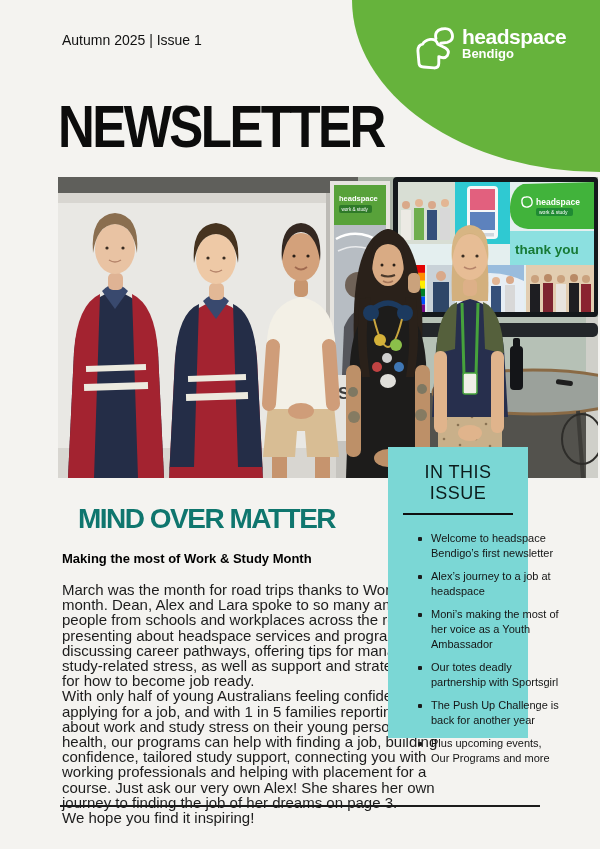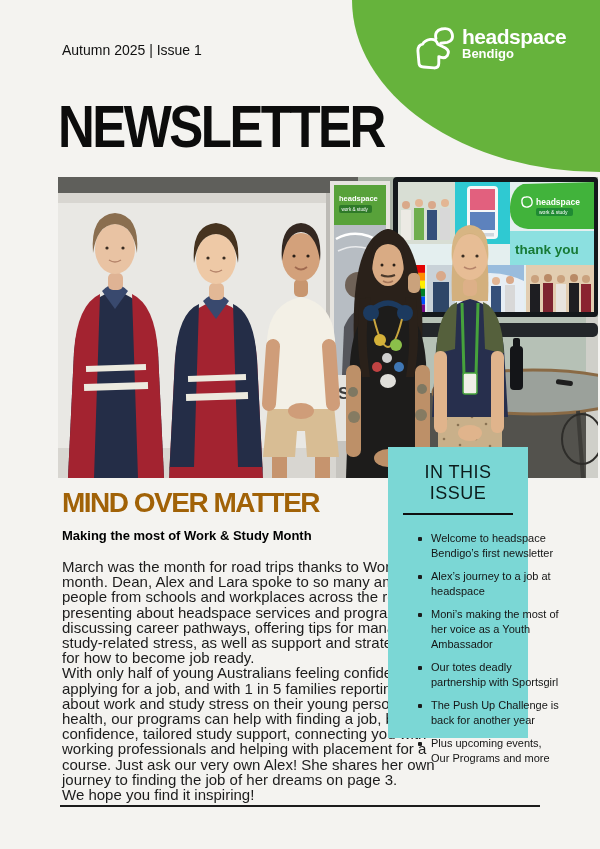--- a/index.html
+++ b/index.html
@@ -1,41 +1,41 @@
 <!DOCTYPE html>
 <html style="--brand_green: #66b33c; --issue_box_teal: #7bd7d5; --tv_green: #41b33b; --tv_teal: #2fc9d2;"><head>
 <meta charset="utf-8">
 <style>
   html,body{margin:0;padding:0;}
   .page{
     position:relative;width:600px;height:849px;overflow:hidden;
     background:#f4f3f0;font-family:"Liberation Sans",sans-serif;color:#1d1d1d;
   }
   
-  .issue-label{position:absolute;left:62px;top:42px;font-size:14px;color:#111;}
+  .issue-label{position:absolute;left:62px;top:32px;font-size:14px;color:#111;}
   .brand-blob{
     position:absolute;right:0;top:0;width:248px;height:172px;
     background:var(--brand_green,#66b33c);
     border-bottom-left-radius:100% 100%;
   }
   .brand-lockup{position:absolute;left:64px;top:26px;display:flex;gap:8px;align-items:flex-start;}
   .brand-text{color:#fff;line-height:1;}
   .brand-name{font-size:21px;font-weight:bold;letter-spacing:-0.5px;}
   .brand-location{font-size:13px;font-weight:bold;}
   .newsletter-title{
     position:absolute;left:58px;top:92px;margin:0;
     font-size:60px;font-weight:bold;letter-spacing:-3px;color:#0c0c0c;
     transform:scaleX(0.85);transform-origin:left top;white-space:nowrap;
   }
   
   .hero-photo{position:absolute;left:58px;top:177px;width:540px;height:301px;background:#c6c4bf;}
   .hero-photo svg{display:block;}
   
   .article{position:absolute;left:62px;top:487px;width:330px;}
-  .article h2{margin:0;font-size:28px;letter-spacing:-1.5px;color:#a16207;white-space:nowrap;}
+  .article h2{margin:16px;font-size:28px;letter-spacing:-1.5px;color:#0f766e;white-space:nowrap;}
   .article h3{margin:9px 0 16px 0;font-size:13px;color:#000000;white-space:nowrap;}
   .article .body-copy{margin-top:15px;}
   .article p{margin:0;font-size:15px;line-height:15.2px;white-space:pre;color:#1c1c1c;}
   
   .issue-box{
     position:absolute;left:388px;top:447px;width:140px;height:291px;
     background:var(--issue_box_teal,#7bd7d5);box-sizing:border-box;padding:13px 12px 0 12px;
   }
   .issue-box-title{margin:2px 0 0 0;font-size:18px;font-weight:normal;letter-spacing:0.5px;
     text-align:center;color:#0b1b1b;}

